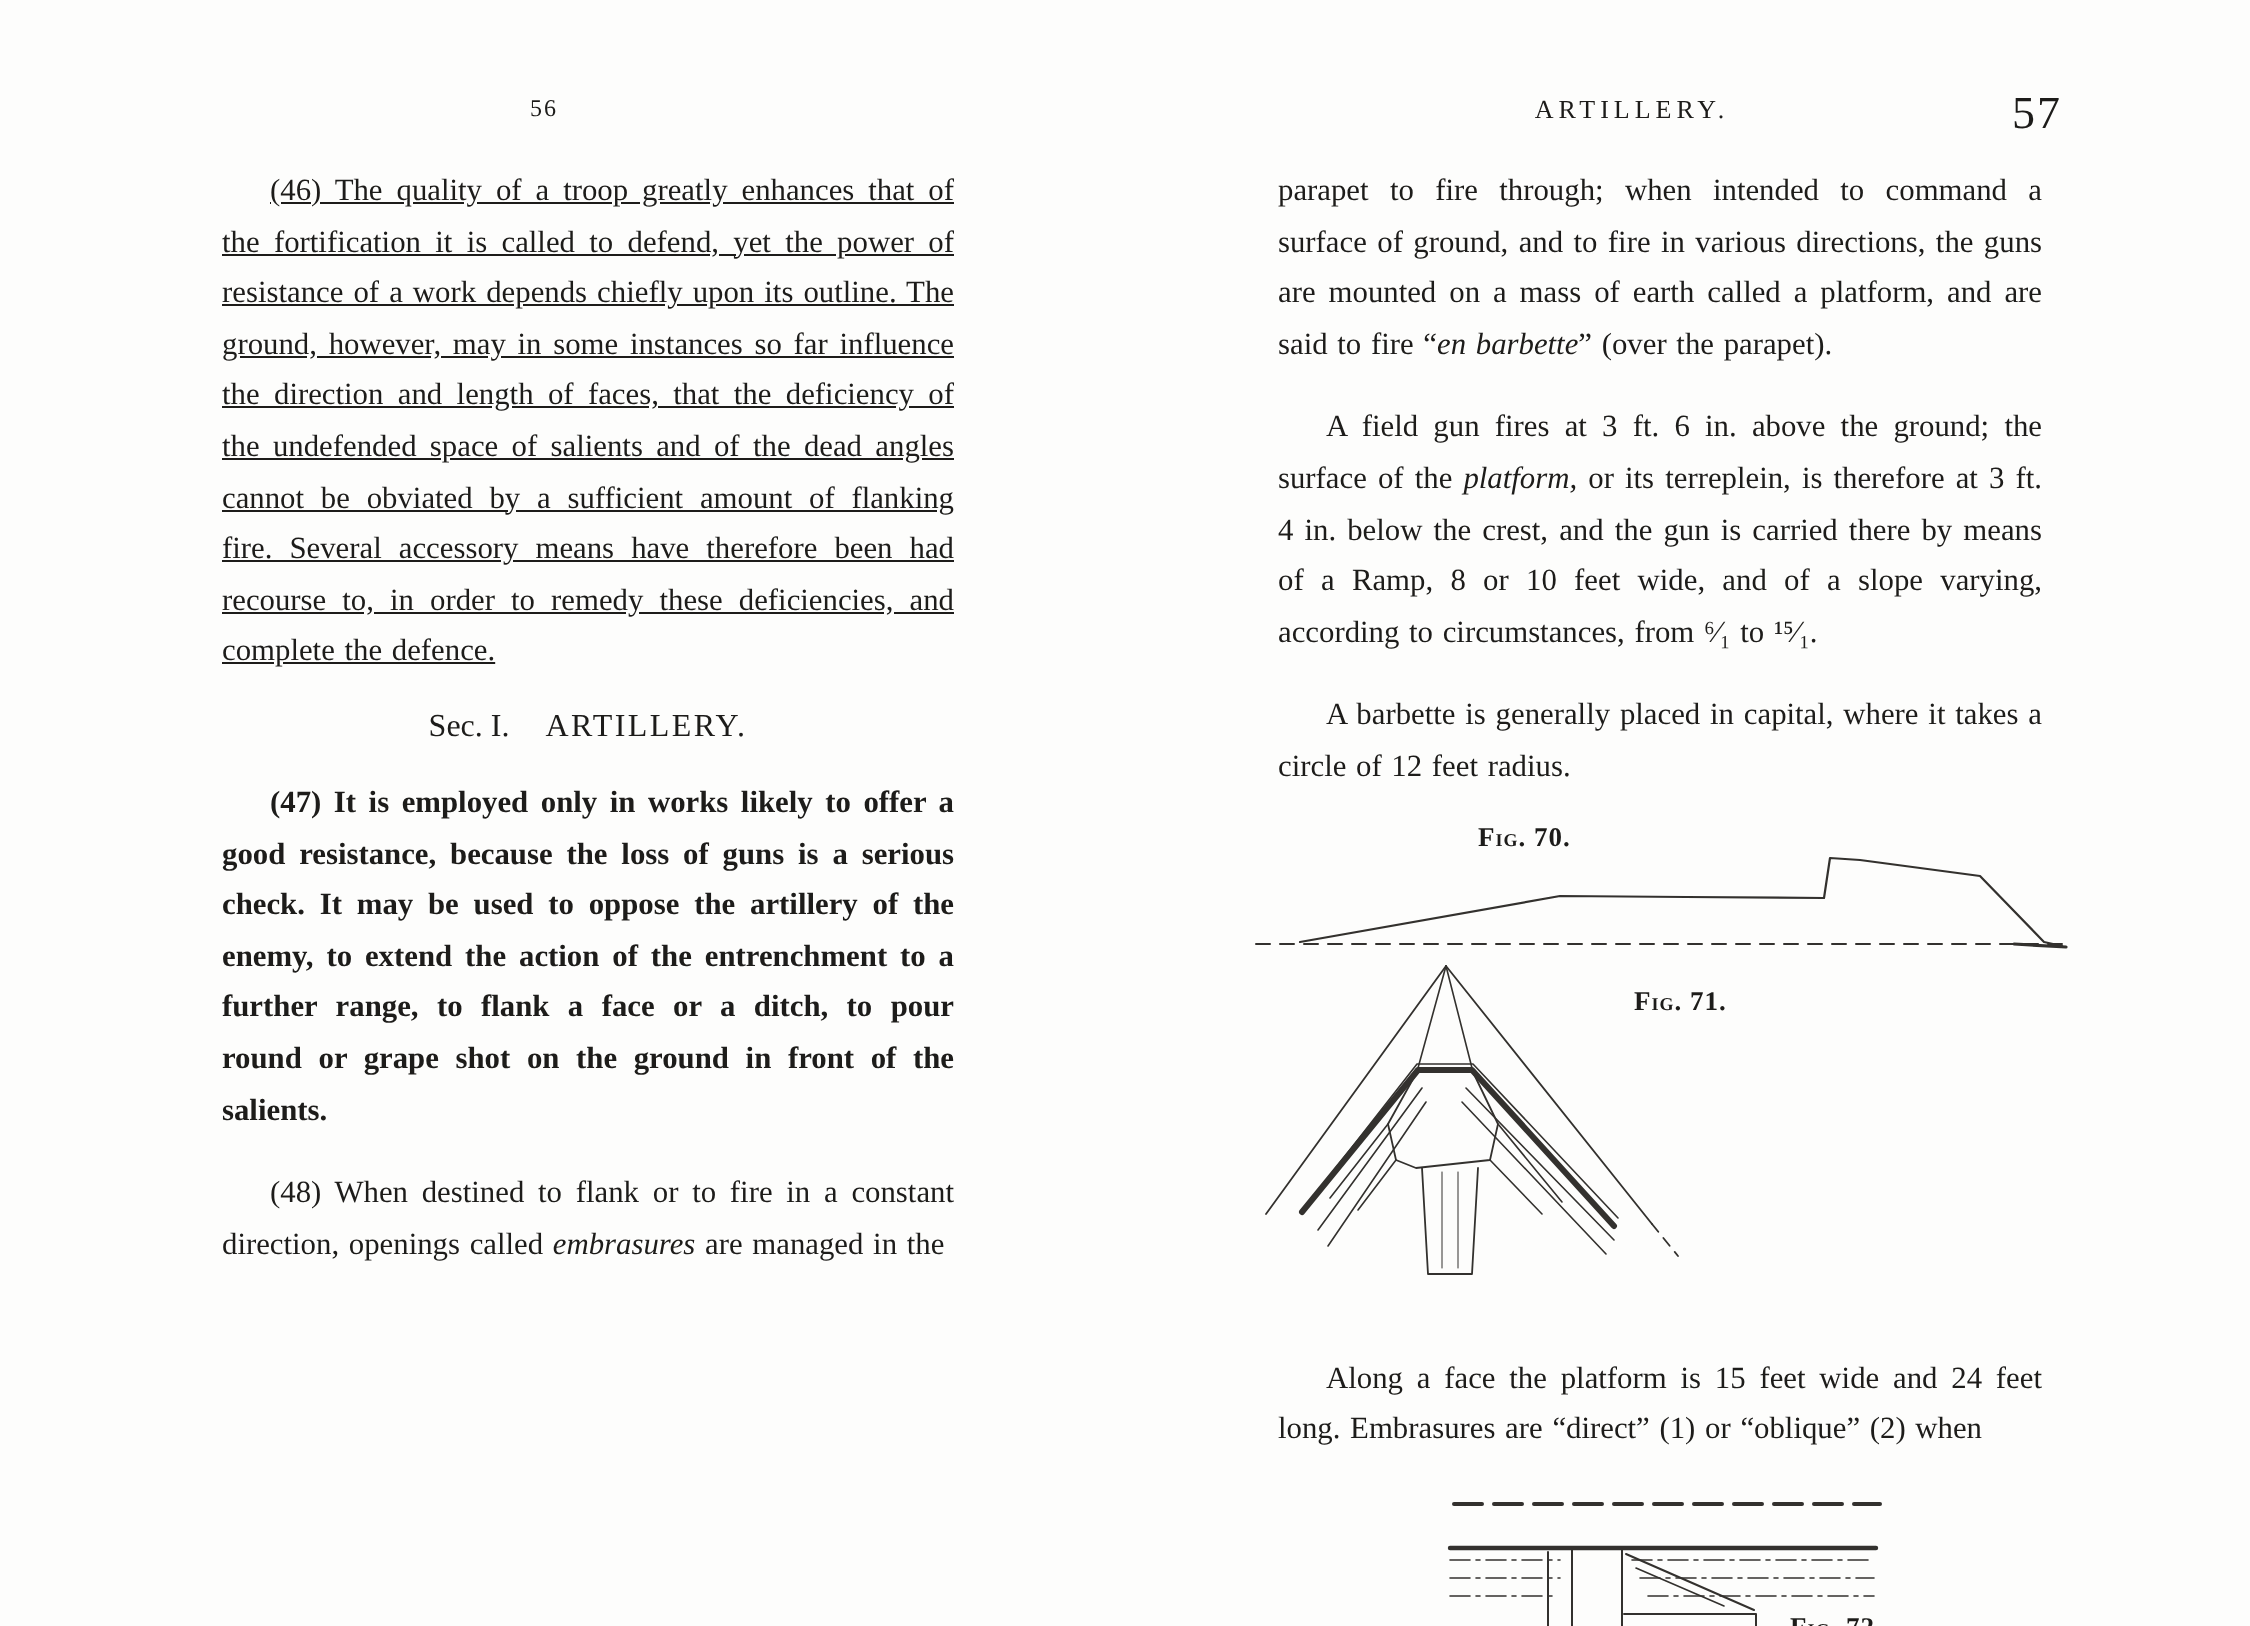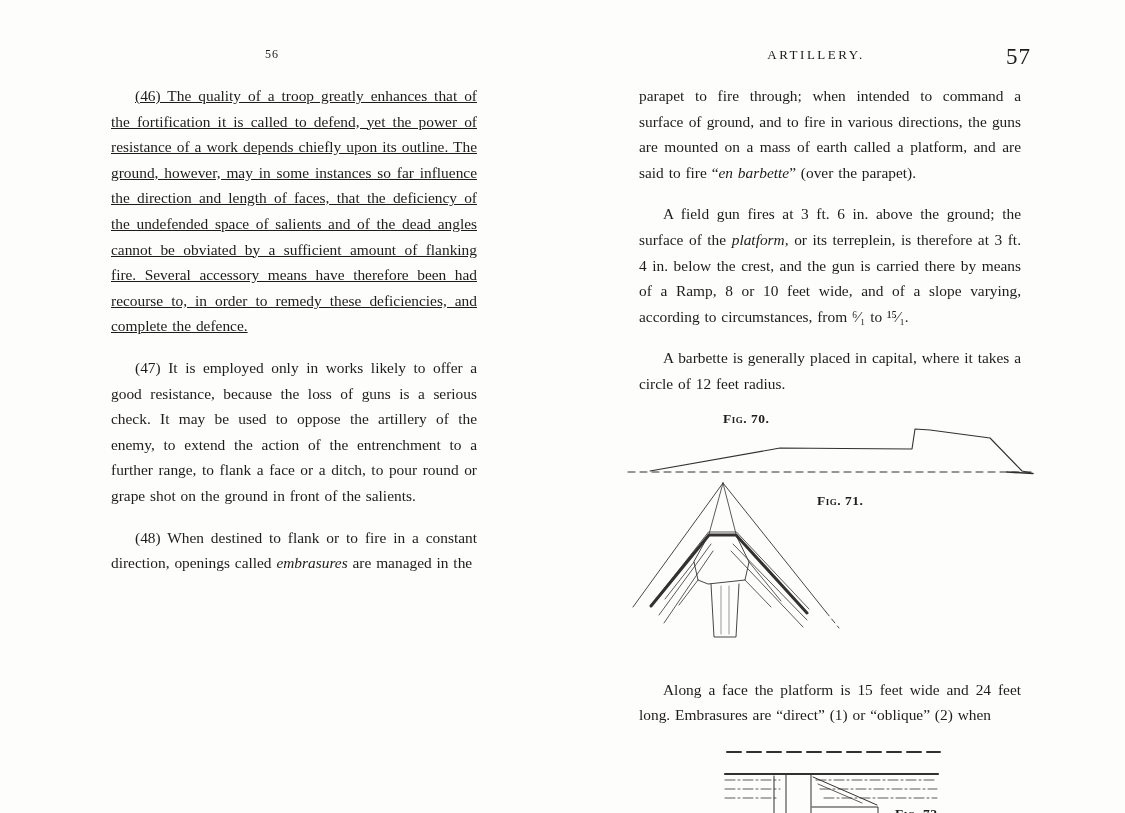--- a/index.html
+++ b/index.html
@@ -41,33 +41,33 @@
   .sec-title{letter-spacing:1.2px;}
 
   
   p.body-text{
     margin:16px;font-size:15.4px;line-height:25.6px;
     text-align:justify;text-indent:24px;
     word-spacing:1px;
   }
   p.no-indent{text-indent:0;}
   .mt-para46{margin-top:21px;text-decoration:underline;}
-  .mt-para47{margin-top:13px;}
+  .mt-para47{margin-top:13px;font-weight:bold;}
   .mt-para48{margin-top:15px;}
   .mt-rp1{margin-top:19px;}
   .mt-platform{margin-top:3px;}
 
   
   .figure{position:relative;}
   .fig-label{
     font-variant:small-caps;font-weight:bold;font-size:13.5px;
     letter-spacing:0.5px;
   }
   .fig70{height:64px;margin-top:2px;}
-  .fig70 .fig-label{position:absolute;left:100px;top:-2px;}
+  .fig70 .fig-label{position:absolute;left:116px;top:-2px;}
   .fig70 svg{position:absolute;left:0;top:8px;}
   .fig71{height:184px;}
   .fig71 svg{position:absolute;left:0;top:0;}
   .fig71 .fig-label{position:absolute;left:194px;top:16px;}
   .fig72{height:116px;margin-top:5px;}
   .fig72 svg{position:absolute;left:77px;top:2px;}
   .fig72 .fig-label{position:absolute;left:272px;top:62px;}
 
   svg{display:block;}
   .ln{stroke:#33312e;fill:none;stroke-linejoin:round;stroke-linecap:round;}
@@ -82,20 +82,23 @@
     <div class="folio-row">
       <div class="folio-center">56</div>
     </div>
 
 
 
     <p class="body-text mt-para46">
       <span>(46) The quality of a troop greatly enhances that of the fortification it is called to defend, yet the power of resistance of a work depends chiefly upon its outline.  The ground, however, may in some instances so far influence the direction and length of faces, that the deficiency of the undefended space of salients and of the dead angles cannot be obviated by a sufficient amount of flanking fire.  Several accessory means have therefore been had recourse to, in order to remedy these deficiencies, and complete the defence.</span>
     </p>
 
+    <h3 class="sec-heading">
+      <span>Sec. I.</span><span class="sec-gap"></span><span class="sec-title">ARTILLERY.</span>
+    </h3>
 
     <p class="body-text mt-para47">
       <span>(47) It is employed only in works likely to offer a good resistance, because the loss of guns is a serious check.  It may be used to oppose the artillery of the enemy, to extend the action of the entrenchment to a further range, to flank a face or a ditch, to pour round or grape shot on the ground in front of the salients.</span>
     </p>
 
     <p class="body-text mt-para48">
       <span>(48) When destined to flank or to fire in a constant direction, openings called </span><em>embrasures</em><span> are managed in the</span>
     </p>
   </div>
 

